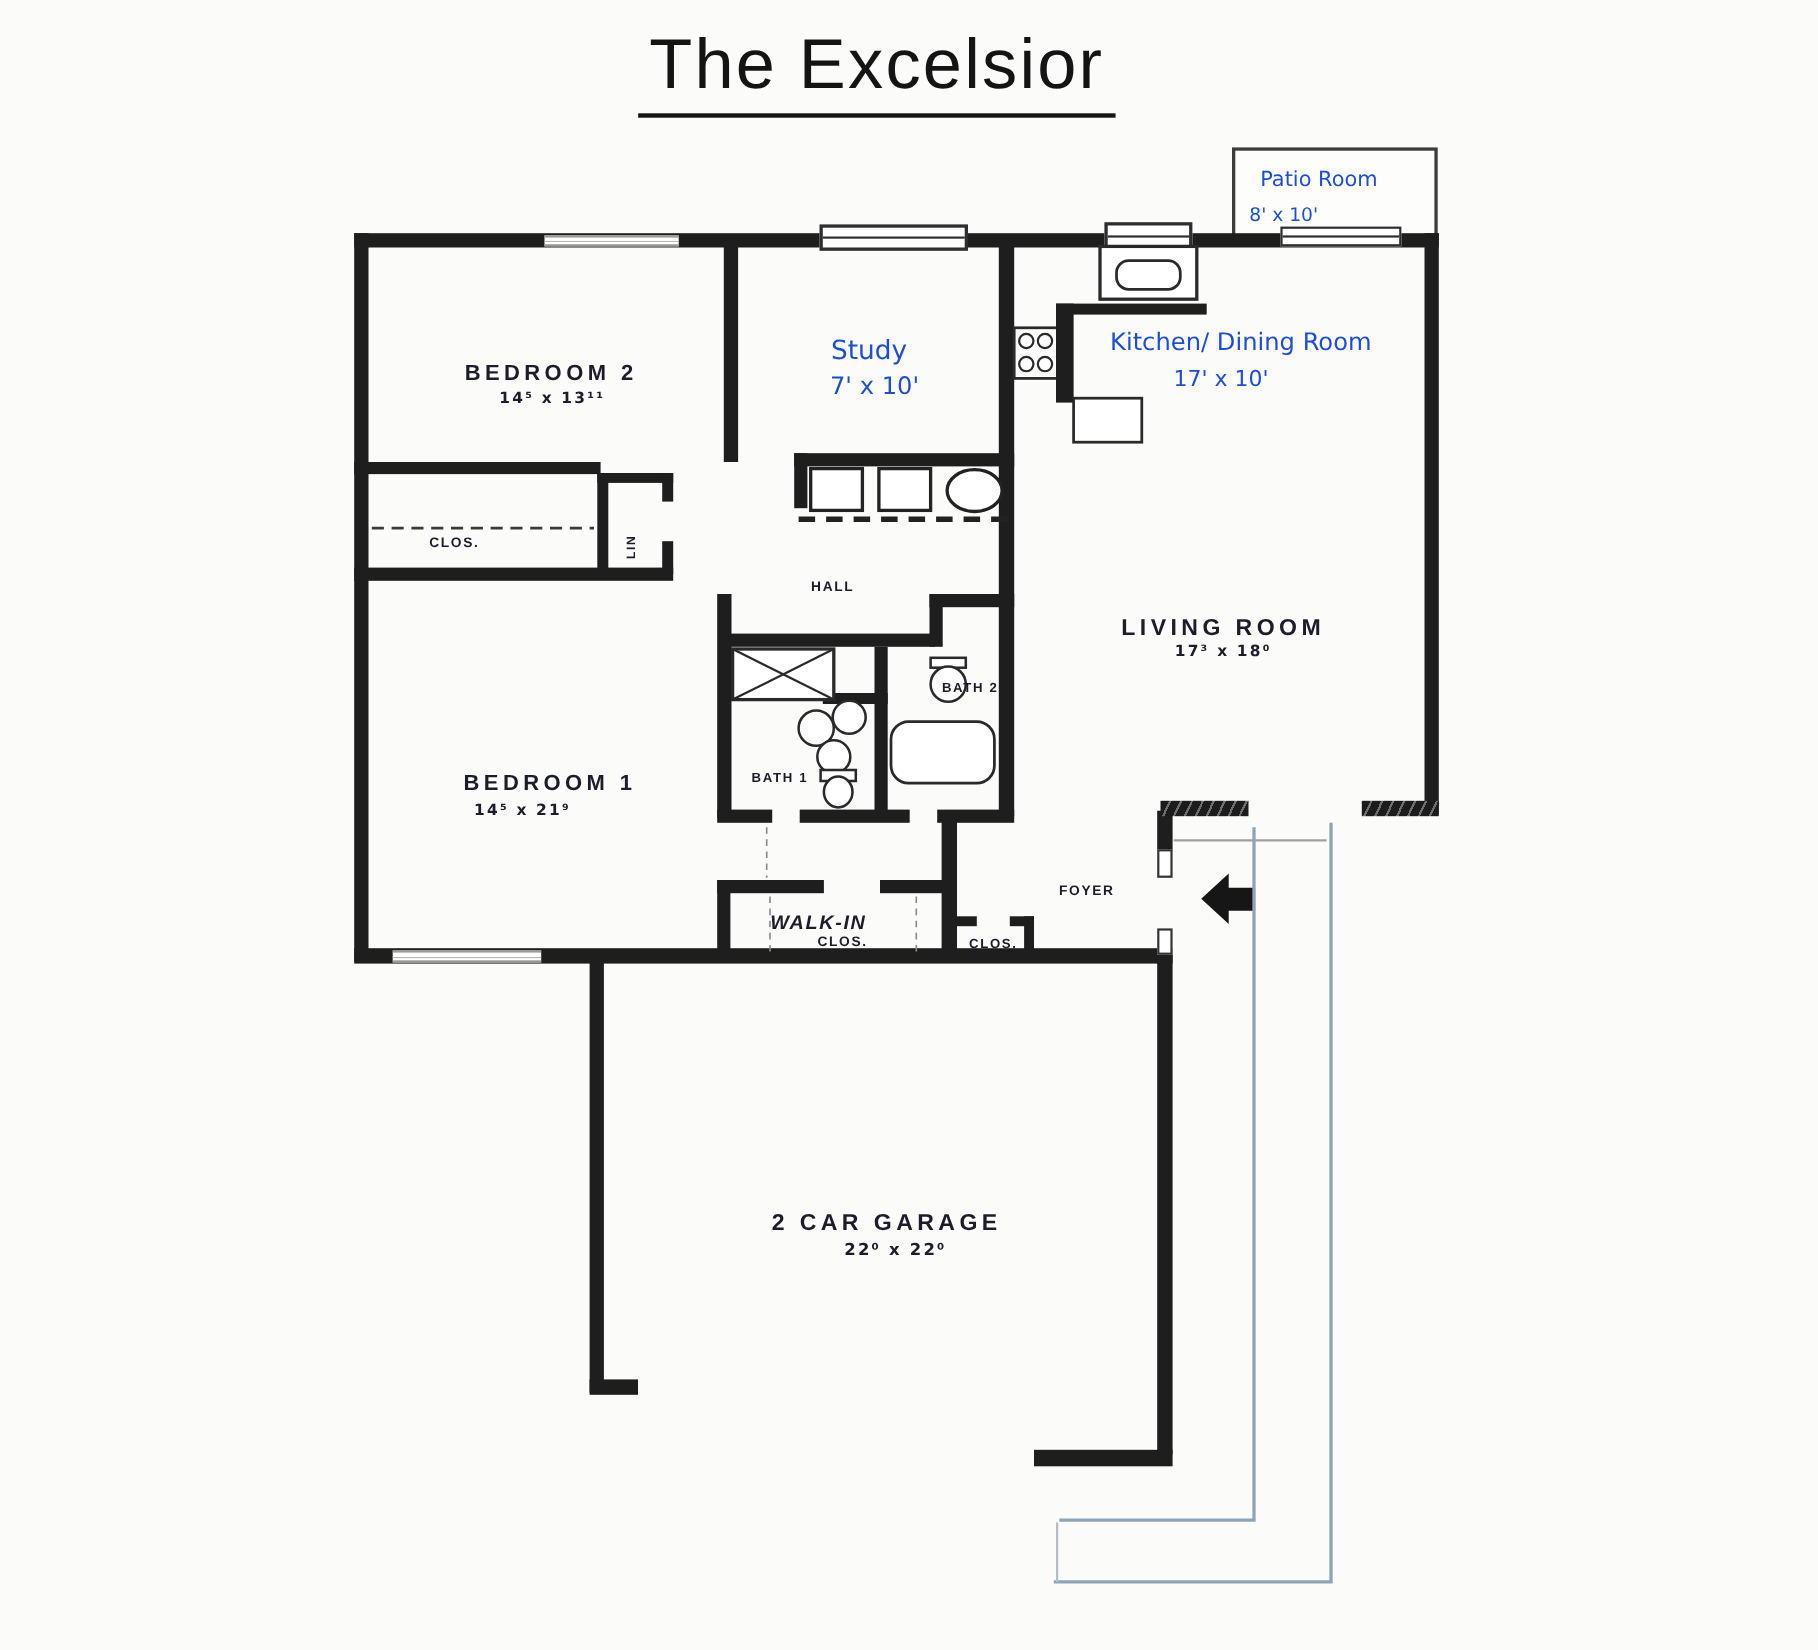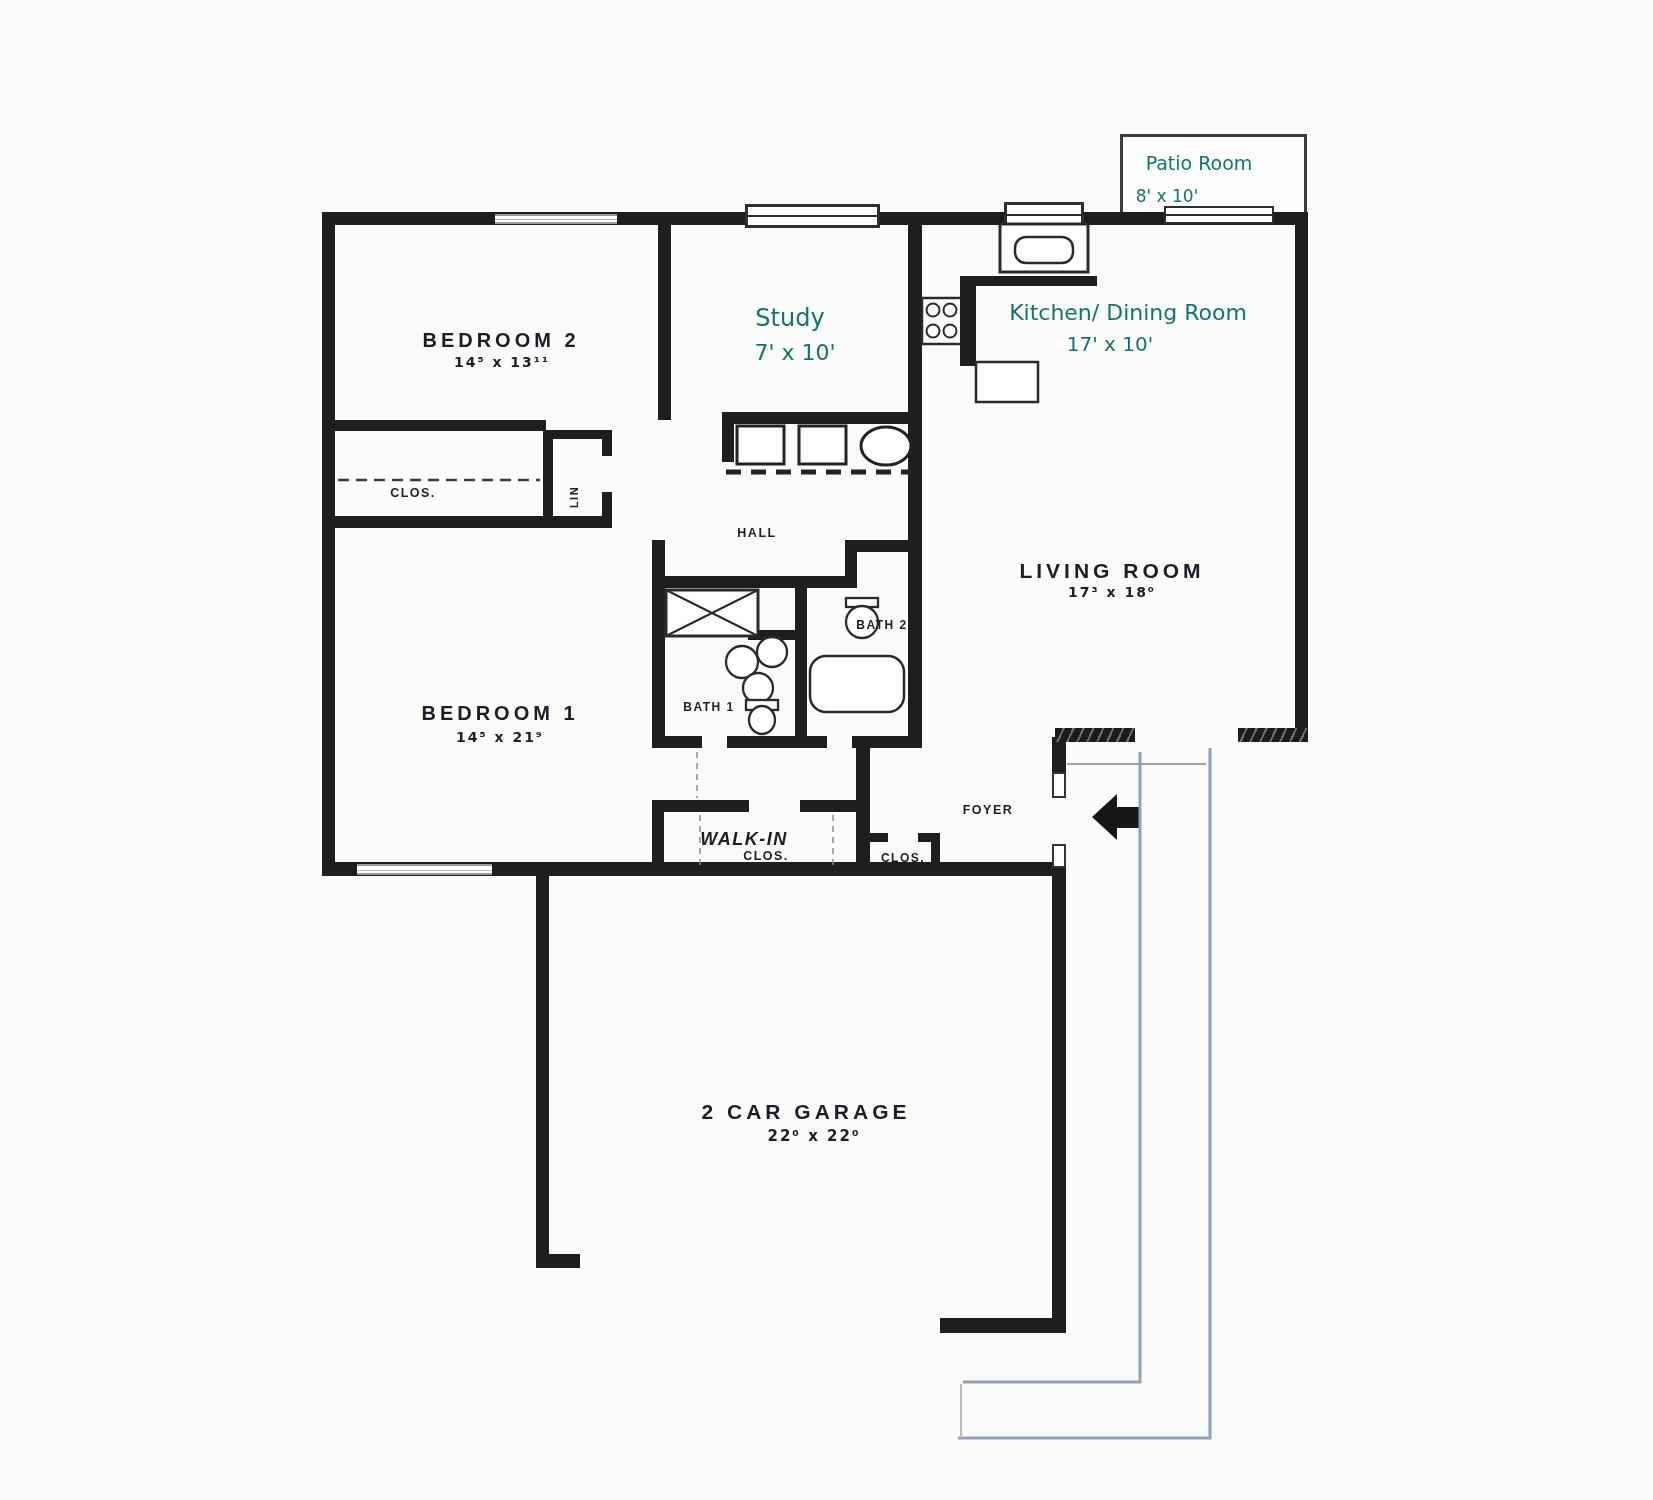--- a/index.html
+++ b/index.html
@@ -19,33 +19,34 @@
   .winf i{position:absolute;left:0;right:0;top:50%;height:1px;background:#b5b5b5;display:block;}
   
   .jamb{position:absolute;background:#fff;border:2px solid #333;box-sizing:border-box;}
   
   .thinbox{position:absolute;border:3px solid #3c3c3c;background:#fdfdfc;box-sizing:border-box;}
   
   .lbl{position:absolute;transform:translate(-50%,-50%);white-space:nowrap;text-align:center;}
   .big{font-weight:bold;font-size:20px;letter-spacing:4px;color:#1c1c2a;}
   .dim{font-family:"DejaVu Sans",sans-serif;font-weight:bold;font-size:14px;letter-spacing:2px;color:#1c1c2a;}
   .small{font-weight:bold;font-size:12.5px;letter-spacing:1.5px;color:#1c1c2a;}
-  .script{font-family:"DejaVu Sans",sans-serif;color:#0f766e;}
+  .script{font-family:"DejaVu Sans",sans-serif;color:#1d4ed8;}
   .title{
     position:absolute;left:797px;top:64px;transform:translate(-50%,-50%);
     font-size:64px;font-weight:400;letter-spacing:2px;color:#141414;
     border-bottom:4px solid #141414;padding:0 10px 8px 10px;white-space:nowrap;
   }
   svg{position:absolute;left:0;top:0;}
 </style>
 </head>
 <body>
 
 <div id="page">
 
+  <div class="title">The Excelsior</div>
 
   <div class="thinbox" style="left:1120px;top:134px;width:187px;height:84px;"></div>
 
   <div class="w" style="left:322px;top:212px;width:986px;height:13px;"></div>
   <div class="w" style="left:1295px;top:212px;width:13px;height:528px;"></div>
   <div class="w" style="left:322px;top:212px;width:13px;height:662px;"></div>
   <div class="w" style="left:658px;top:218px;width:13px;height:202px;"></div>
   <div class="w" style="left:322px;top:420px;width:224px;height:11px;"></div>
   <div class="w" style="left:543px;top:430px;width:10px;height:92px;"></div>
   <div class="w" style="left:543px;top:430px;width:69px;height:9px;"></div>
@@ -158,21 +159,21 @@
   <div class="lbl script" style="left:790px;top:318px;font-size:24px;">Study</div>
   <div class="lbl script" style="left:795px;top:352px;font-size:22px;">7' x 10'</div>
 
   <div class="lbl script" style="left:1128px;top:312px;font-size:22px;">Kitchen/ Dining Room</div>
   <div class="lbl script" style="left:1110px;top:344px;font-size:20px;">17' x 10'</div>
 
   <div class="lbl big" style="left:1112px;top:571px;font-size:21px;">LIVING ROOM</div>
   <div class="lbl dim" style="left:1112px;top:592px;">17³ x 18⁰</div>
 
   <div class="lbl big" style="left:500px;top:713px;">BEDROOM 1</div>
-  <div class="lbl dim" style="left:500px;top:737px;">14⁵ x 21⁹</div>
+  <div class="lbl dim" style="left:475px;top:737px;">14⁵ x 21⁹</div>
 
   <div class="lbl big" style="left:806px;top:1112px;font-size:21px;">2 CAR GARAGE</div>
   <div class="lbl dim" style="left:814px;top:1136px;font-size:15px;">22⁰ x 22⁰</div>
 
   <div class="lbl small" style="left:757px;top:494px;margin-top:39px;">HALL</div>
   <div class="lbl small" style="left:413px;top:493px;">CLOS.</div>
   <div class="lbl small" style="left:574px;top:497px;font-size:11px;transform:translate(-50%,-50%) rotate(-90deg);">LIN</div>
   <div class="lbl small" style="left:709px;top:707px;font-size:12px;">BATH 1</div>
   <div class="lbl small" style="left:882px;top:625px;font-size:12px;">BATH 2</div>
   <div class="lbl small" style="left:744px;top:839px;font-size:18px;font-style:italic;">WALK-IN</div>

